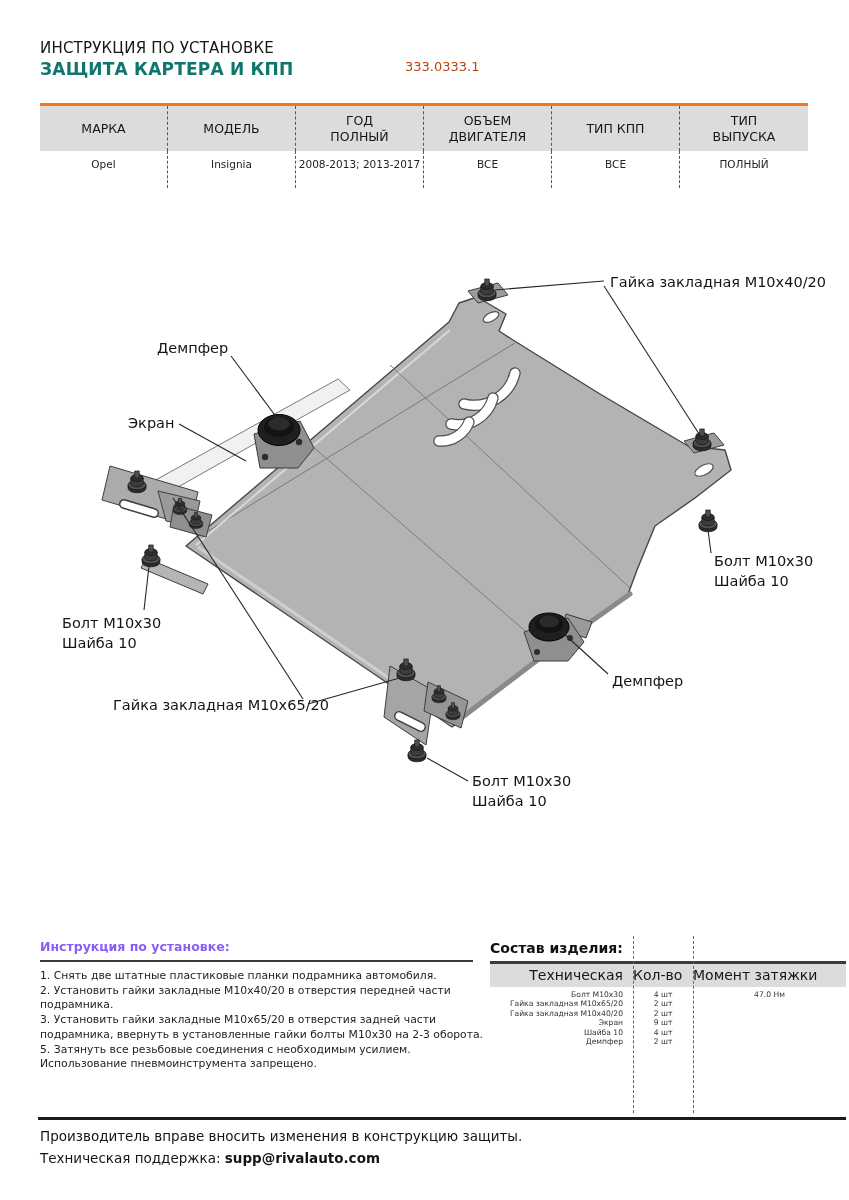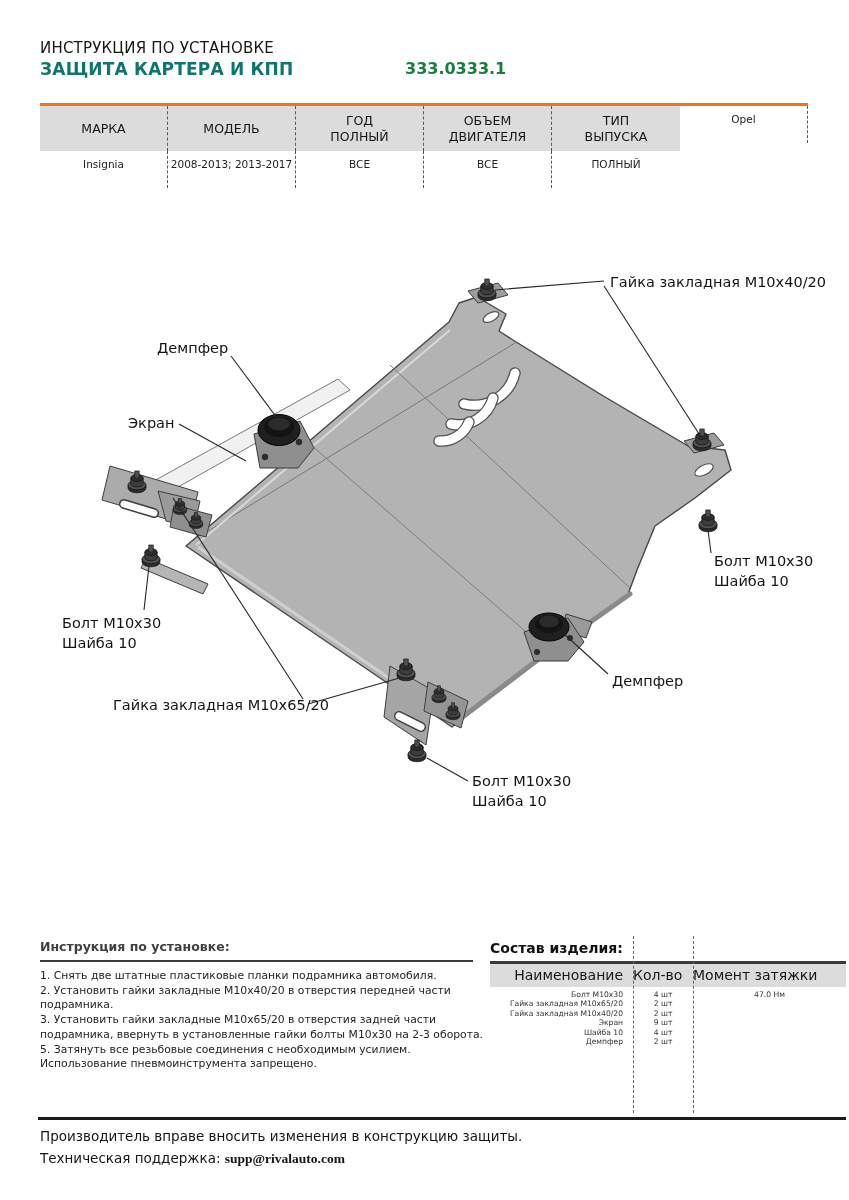--- a/index.html
+++ b/index.html
@@ -3,39 +3,39 @@
 <meta charset="utf-8">
 <style>
   * { margin:0; padding:0; box-sizing:border-box; }
   html,body { background:#ffffff; }
   body { font-family:"DejaVu Sans","Liberation Sans",sans-serif; color:#141414; }
   .page { position:relative; width:849px; height:1200px; background:#ffffff; overflow:hidden; }
 
   
   .doc-type { position:absolute; left:40px; top:39px; font-size:15px; letter-spacing:.2px; color:#171717; }
   .product-name { position:absolute; left:40px; top:59px; font-size:17px; font-weight:bold; letter-spacing:.2px; color:#0f766e; }
-  .part-number { position:absolute; left:405px; top:59px; font-size:16px; font-weight:bold; color:#15803d; }
+  .part-number { position:absolute; left:405px; top:59px; font-size:13px; font-weight:normal; color:#c2410c; }
 
   
   .spec-table { position:absolute; left:40px; top:103px; width:768px; border-top:3px solid #f97316;
                 display:grid; grid-template-columns:repeat(6,1fr); }
   .spec-th { background:#dcdcdc; height:45px; display:flex; align-items:center; justify-content:center;
              text-align:center; font-size:12.5px; line-height:1.25; white-space:pre-line; color:#161616;
              border-right:1px dashed #555; }
   .spec-th.last, .spec-td.last { border-right:none; }
   .spec-td { height:37px; font-size:10.5px; text-align:center; padding-top:7px; color:#222;
              border-right:1px dashed #555; }
 
   
   .diagram { position:absolute; left:0; top:255px; width:849px; height:575px; }
   .callout-text { font-size:14.5px; fill:#141414; font-family:"DejaVu Sans","Liberation Sans",sans-serif; }
 
   
   .install { position:absolute; left:40px; top:939px; width:455px; }
-  .install-heading { font-size:12.5px; font-weight:bold; color:#404040; }
+  .install-heading { font-size:12.5px; font-weight:bold; color:#8b5cf6; }
   .install-rule { height:2px; background:#3a3a3a; margin-top:6px; margin-bottom:7px; width:433px; }
   .install-steps { font-size:10.8px; line-height:14.7px; color:#1d1d1d; width:450px; }
 
   
   .comp { position:absolute; left:490px; top:940px; width:356px; }
   .comp-heading { font-size:14px; font-weight:bold; color:#111; }
   .comp-rule { height:2.5px; background:#3a3a3a; margin-top:5px; }
   .comp-head { display:grid; grid-template-columns:143px 60px 153px; background:#dcdcdc; height:23px;
                align-items:center; font-size:14px; color:#161616; }
   .comp-head .c-name { text-align:right; padding-right:10px; }
@@ -43,38 +43,39 @@
   .comp-rows { margin-top:3px; }
   .comp-row { display:grid; grid-template-columns:143px 60px 153px; font-size:7.6px; line-height:9.6px; color:#333; }
   .comp-row .c-name { text-align:right; padding-right:10px; }
   .comp-row .c-qty, .comp-row .c-torque { text-align:center; }
   .comp-divider { position:absolute; top:936px; height:177px; width:0; border-left:1px dashed #666; }
 
   
   .footer-rule { position:absolute; left:38px; top:1117px; width:808px; height:3px; background:#1b1b1b; }
   .footer-line1 { position:absolute; left:40px; top:1128px; font-size:13.5px; color:#151515; }
   .footer-line2 { position:absolute; left:40px; top:1150px; font-size:13.5px; color:#151515; }
-  .footer-line2 b { font-weight:bold;font-family:Liberation Serif, serif; }
+  .footer-line2 b { font-weight:bold; }
 </style>
 </head>
 <body>
 
 <div class="page">
 
   <div class="doc-type">ИНСТРУКЦИЯ ПО УСТАНОВКЕ</div>
   <div class="product-name">ЗАЩИТА КАРТЕРА И КПП</div>
   <div class="part-number">333.0333.1</div>
 
   <div class="spec-table">
     <div class="spec-th">МАРКА</div>
     <div class="spec-th">МОДЕЛЬ</div>
     <div class="spec-th">ГОД
 ПОЛНЫЙ</div>
     <div class="spec-th">ОБЪЕМ
 ДВИГАТЕЛЯ</div>
+    <div class="spec-th">ТИП КПП</div>
     <div class="spec-th last">ТИП
 ВЫПУСКА</div>
     <div class="spec-td">Opel</div>
     <div class="spec-td">Insignia</div>
     <div class="spec-td">2008-2013; 2013-2017</div>
     <div class="spec-td">ВСЕ</div>
     <div class="spec-td">ВСЕ</div>
     <div class="spec-td last">ПОЛНЫЙ</div>
   </div>
 
@@ -204,21 +205,21 @@
       <div>2. Установить гайки закладные М10х40/20 в отверстия передней части подрамника.</div>
       <div>3. Установить гайки закладные М10х65/20 в отверстия задней части подрамника, ввернуть в установленные гайки болты М10х30 на 2-3 оборота.</div>
       <div>5. Затянуть все резьбовые соединения с необходимым усилием. Использование пневмоинструмента запрещено.</div>
     </div>
   </div>
 
   <div class="comp">
     <div class="comp-heading">Состав изделия:</div>
     <div class="comp-rule"></div>
     <div class="comp-head">
-      <div class="c-name">Наименование</div>
+      <div class="c-name">Техническая</div>
       <div class="c-qty">Кол-во</div>
       <div class="c-torque">Момент затяжки</div>
     </div>
     <div class="comp-rows">
       <div class="comp-row">
         <div class="c-name">Болт М10х30</div>
         <div class="c-qty">4 шт</div>
         <div class="c-torque">47.0 Нм</div>
       </div>
       <div class="comp-row">

